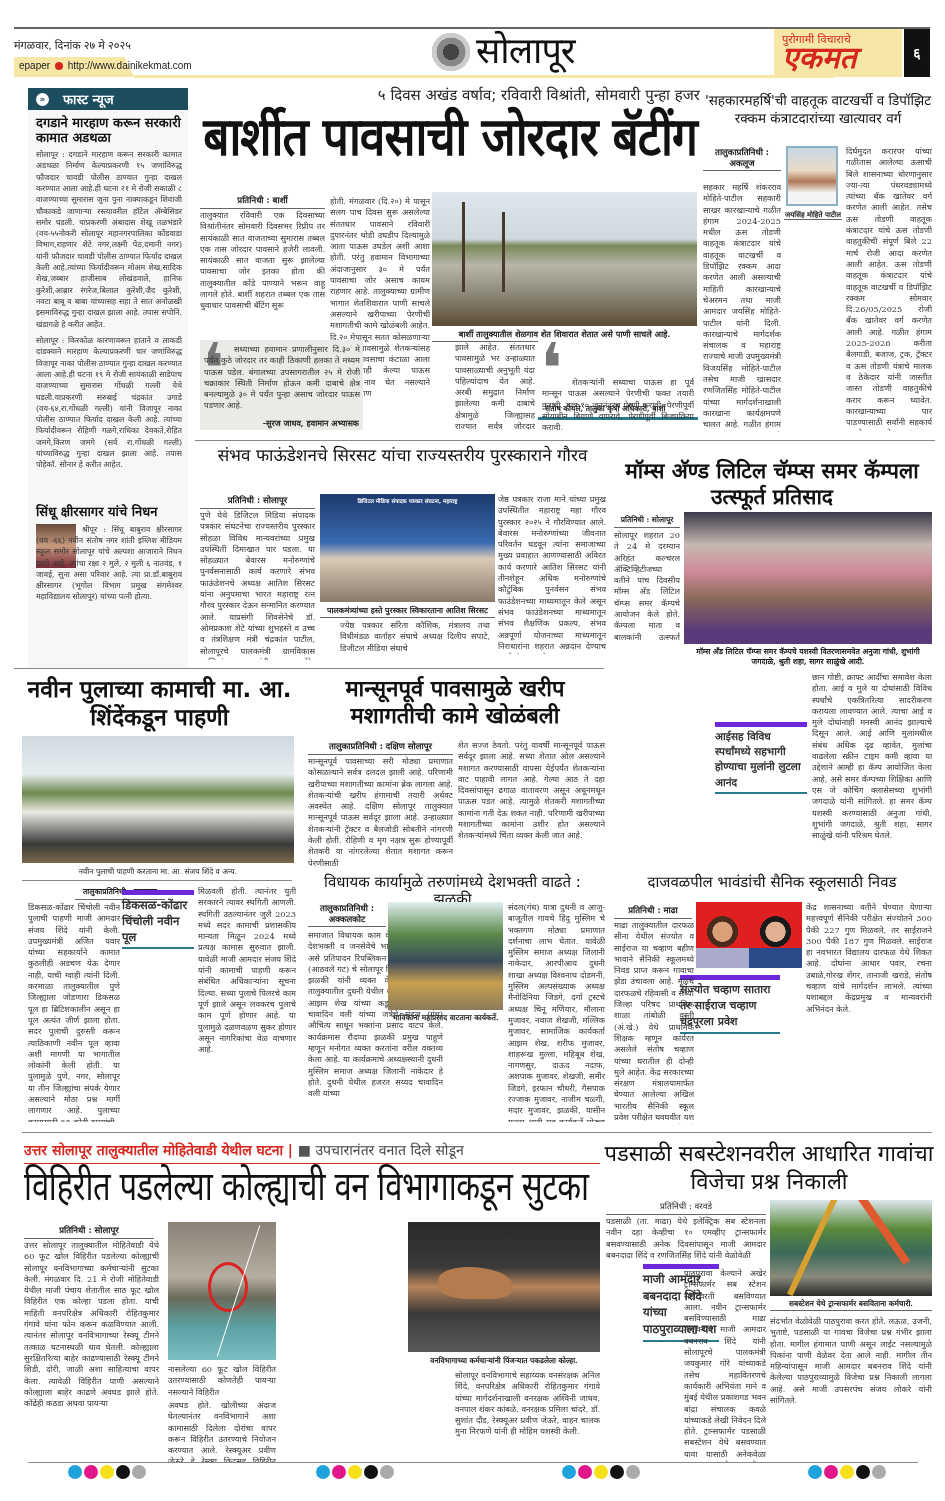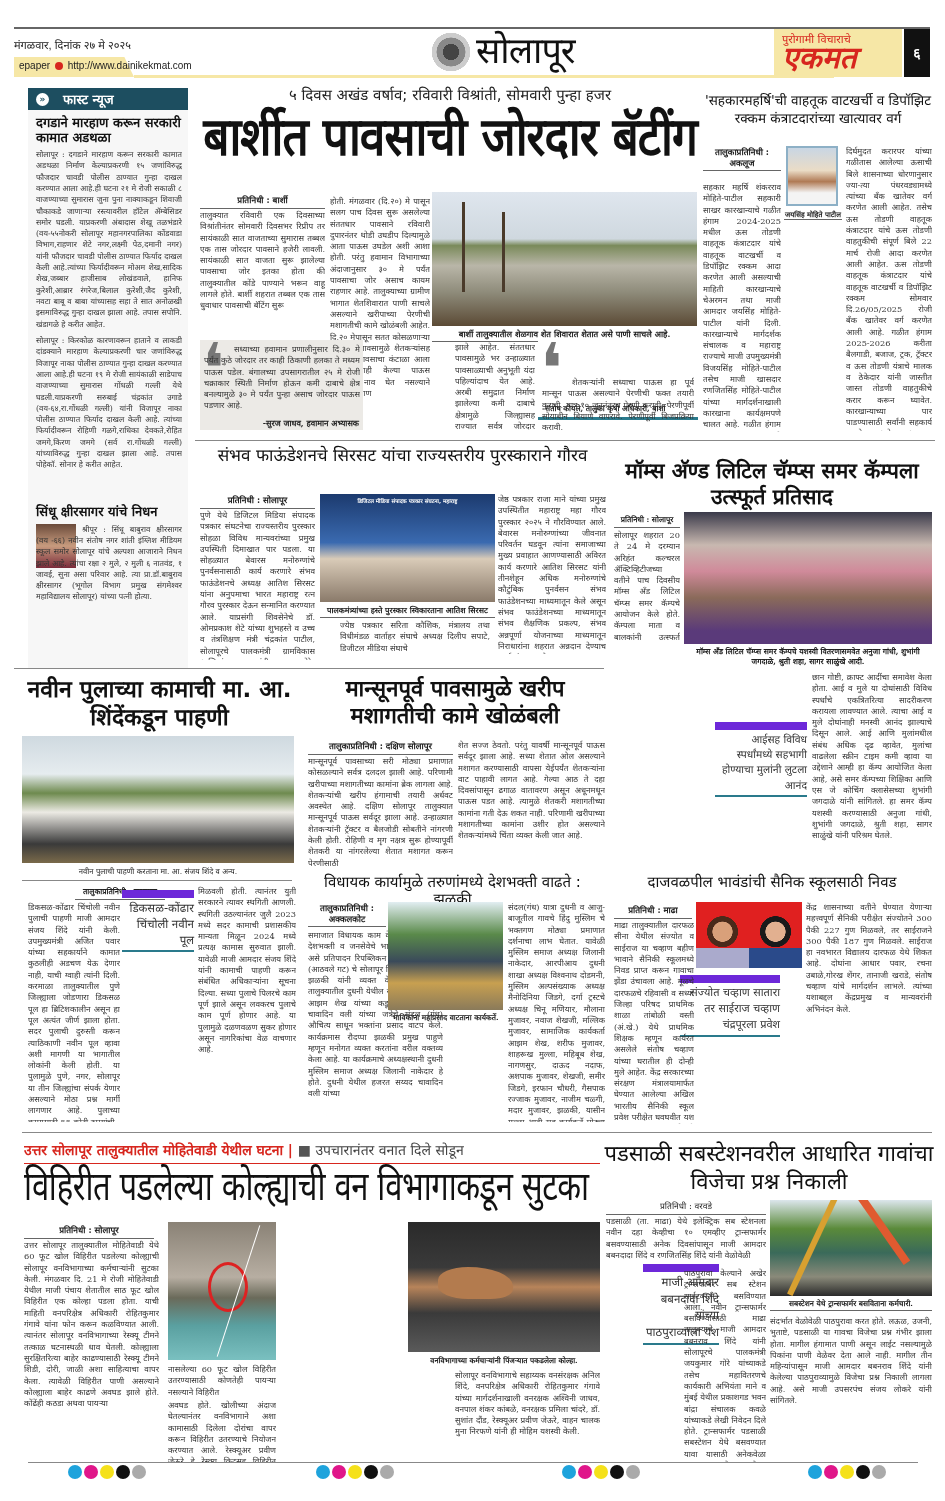--- a/index.html
+++ b/index.html
@@ -6,21 +6,21 @@
 body{width:945px;height:1501px;background:#fff;font-family:"DejaVu Sans",sans-serif;color:#222;position:relative;overflow:hidden}
 .abs{position:absolute}
 .body-text{font-family:"DejaVu Serif",serif;font-size:8.2px;line-height:11.3px;color:#333;text-align:justify;overflow:hidden}
 .hl{font-family:"DejaVu Sans",sans-serif;font-weight:bold;color:#111;text-align:center;line-height:1.12}
 .byline{font-family:"DejaVu Serif",serif;font-size:8.5px;font-weight:bold;color:#222;border-bottom:1px solid #666;padding-bottom:3px;text-align:center}
 .photo{background:linear-gradient(135deg,#8a9a7a,#c8c0a8 40%,#6b7b5b);overflow:hidden}
 .caption{font-family:"DejaVu Serif",serif;font-size:8.2px;font-weight:bold;color:#222;text-align:center}
 .rule{background:#888;height:1px}
 .quote{background:#eceae6;}
 .qmark{font-family:"DejaVu Serif",serif;font-size:70px;color:#777;line-height:1}
-.boxed{border-top:8px solid #6d28d9;border-bottom:2px solid #2a7a8c;text-align:right;font-family:"DejaVu Sans",sans-serif;font-weight:normal;color:#333}
+.boxed{border-top:5px solid #6d28d9;border-bottom:2px solid #2a7a8c;text-align:left;font-family:"DejaVu Sans",sans-serif;font-weight:bold;color:#333}
 .dot{display:inline-block;width:14px;height:14px;border-radius:50%;margin-right:2px}
 </style>
 </head>
 <body>
 
 <div class="abs" style="left:14px;top:27px;width:916px;height:50px;border-top:2px solid #666;">
   <div class="abs" style="left:0;top:8px;font-family:'Liberation Sans',sans-serif;font-size:11px;color:#222;">मंगळवार, दिनांक २७ मे २०२५</div>
   <div class="abs" style="left:0;top:28px;width:120px;height:20px;background:#f6e7a6;clip-path:polygon(0 0,92% 0,100% 100%,0 100%);"></div>
   <div class="abs" style="left:5px;top:31px;font-family:'Liberation Sans',sans-serif;font-size:10px;color:#222;">
     <span>epaper</span>
@@ -47,21 +47,21 @@
     <div class="body-text" style="height:186px;font-size:7.8px;line-height:11.3px;">सोलापूर : दगडाने मारहाण करून सरकारी कामात अडथळा निर्माण केल्याप्रकरणी १५ जणांविरुद्ध फौजदार चावडी पोलीस ठाण्यात गुन्हा दाखल करण्यात आला आहे.ही घटना २१ मे रोजी सकाळी ८ वाजण्याच्या सुमारास जुना पुना नाक्याकडून शिवाजी चौकाकडे जाणाऱ्या रस्त्यावरील हॉटेल ॲम्बेसिडर समोर घडली. याप्रकरणी अंबादास शेखू तळभंडारे (वय-५५नोकरी सोलापूर महानगरपालिका कोंडवाडा विभाग,राहणार शेटे नगर,लक्ष्मी पेठ,दमानी नगर) यांनी फौजदार चावडी पोलीस ठाण्यात फिर्याद दाखल केली आहे.त्यांच्या फिर्यादीवरून मोअम शेख,सादिक शेख,जब्बार हाजीसाब लोखंडवाले, हानिफ कुरेशी,आब्रार रंगरेज,बिलाल कुरेशी,जैद कुरेशी, नवटा बाबू व बाबा यांच्यासह सहा ते सात अनोळखी इसमाविरुद्ध गुन्हा दाखल झाला आहे. तपास सपोनि. खंडागळे हे करीत आहेत.</div>
     <div class="body-text" style="height:162px;font-size:7.8px;line-height:11.3px;">सोलापूर : किरकोळ कारणावरून हाताने व लाकडी दांडक्याने मारहाण केल्याप्रकरणी चार जणांविरुद्ध विजापूर नाका पोलीस ठाण्यात गुन्हा दाखल करण्यात आला आहे.ही घटना १९ मे रोजी सायंकाळी साडेपाच वाजण्याच्या सुमारास गोंधळी गल्ली येथे घडली.याप्रकरणी सरुबाई चंद्रकांत उगाडे (वय-६४,रा.गोंधळी गल्ली) यांनी विजापूर नाका पोलीस ठाण्यात फिर्याद दाखल केली आहे. त्यांच्या फिर्यादीवरून रोहिणी गळगे,राधिका देवकते,रोहित जमगे,किरण जमगे (सर्व रा.गोंधळी गल्ली) यांच्याविरुद्ध गुन्हा दाखल झाला आहे. तपास पोहेकॉ. सोनार हे करीत आहेत.</div>
     <div class="hl" style="font-size:13px;text-align:left;margin:8px 0 4px;">सिंधू क्षीरसागर यांचे निधन</div>
     <div style="position:relative;height:90px;">
       <div class="abs photo" style="left:0;top:0;width:40px;height:44px;background:linear-gradient(#6a4a3a,#c79b7e 50%,#7a2a3a);"></div>
       <div class="body-text" style="position:absolute;left:0;top:0;width:146px;height:90px;text-indent:46px;font-size:7.8px;">श्रीपूर : सिंधू बाबुराव क्षीरसागर (वय -६६) नवीन संतोष नगर शांती इंग्लिश मीडियम स्कूल समोर सोलापूर यांचे अल्पशा आजाराने निधन झाले आहे. त्यांचा रक्षा २ मुले, २ मुली ६ नातवंड, १ जावई, सुना असा परिवार आहे. त्या प्रा.डॉ.बाबुराव क्षीरसागर (भूगोल विभाग प्रमुख संगमेश्वर महाविद्यालय सोलापूर) यांच्या पत्नी होत्या.</div>
     </div>
   </div>
 </div>
 
-<div class="abs" style="left:200px;top:84px;width:500px;text-align:center;font-family:'DejaVu Sans',sans-serif;font-size:15px;color:#222;">५ दिवस अखंड वर्षाव; रविवारी विश्रांती, सोमवारी पुन्हा हजर</div>
+<div class="abs" style="left:200px;top:84px;width:500px;text-align:right;font-family:'DejaVu Sans',sans-serif;font-size:15px;color:#222;">५ दिवस अखंड वर्षाव; रविवारी विश्रांती, सोमवारी पुन्हा हजर</div>
 <div class="abs hl" style="left:200px;top:108px;width:500px;font-size:46px;letter-spacing:-1px;transform:scaleY(1.15);transform-origin:top;">बार्शीत पावसाची जोरदार बॅटींग</div>
 
 <div class="abs byline" style="left:200px;top:194px;width:125px;">प्रतिनिधी : बार्शी</div>
 <div class="abs body-text" style="left:200px;top:210px;width:125px;height:125px;">तालुक्यात रविवारी एक दिवसाच्या विश्रांतीनंतर सोमवारी दिवसभर रिप्रीप तर सायंकाळी सात वाजताच्या सुमारास तब्बल एक तास जोरदार पावसाने हजेरी लावली. सायंकाळी सात वाजता सुरू झालेल्या पावसाचा जोर इतका होता की तालुक्यातील कोंडे पाण्याने भरून वाहू लागले होते. बार्शी शहरात तब्बल एक तास धुवाधार पावसाची बॅटिंग सुरू</div>
 <div class="abs body-text" style="left:330px;top:196px;width:100px;height:235px;">होती. मंगळवार (दि.२०) मे पासून सलग पाच दिवस सुरू असलेल्या संततधार पावसाने रविवारी दुपारनंतर थोडी उघडीप दिल्यामुळे आता पाऊस उघडेल अशी आशा होती. परंतु हवामान विभागाच्या अंदाजानुसार ३० मे पर्यंत पावसाचा जोर असाच कायम राहणार आहे. तालुक्याच्या ग्रामीण भागात शेतशिवारात पाणी साचले असल्याने खरीपाच्या पेरणीची मशागतीची कामे खोळंबली आहेत. दि.२० मेपासून सतत कोसळणाऱ्या संततधार पावसामुळे शेतकऱ्यांसह सर्वांनाच पावसाचा कंटाळा आला होता. काही केल्या पाऊस थांबायचे नाव घेत नसल्याने नागरिक हैराण</div>
 
 <div class="abs photo" style="left:432px;top:192px;width:265px;height:134px;background:linear-gradient(180deg,#dfe6ee 0%,#cfd8df 35%,#7a8a5a 40%,#b9b6a8 55%,#8e8b7a 75%,#5b4a35 100%);">
   <div style="position:absolute;left:30px;top:10px;width:40px;height:90px;border-left:3px solid #4a3a2a;"></div>
   <div style="position:absolute;left:70px;top:20px;width:40px;height:80px;border-left:3px solid #4a3a2a;"></div>
 </div>

